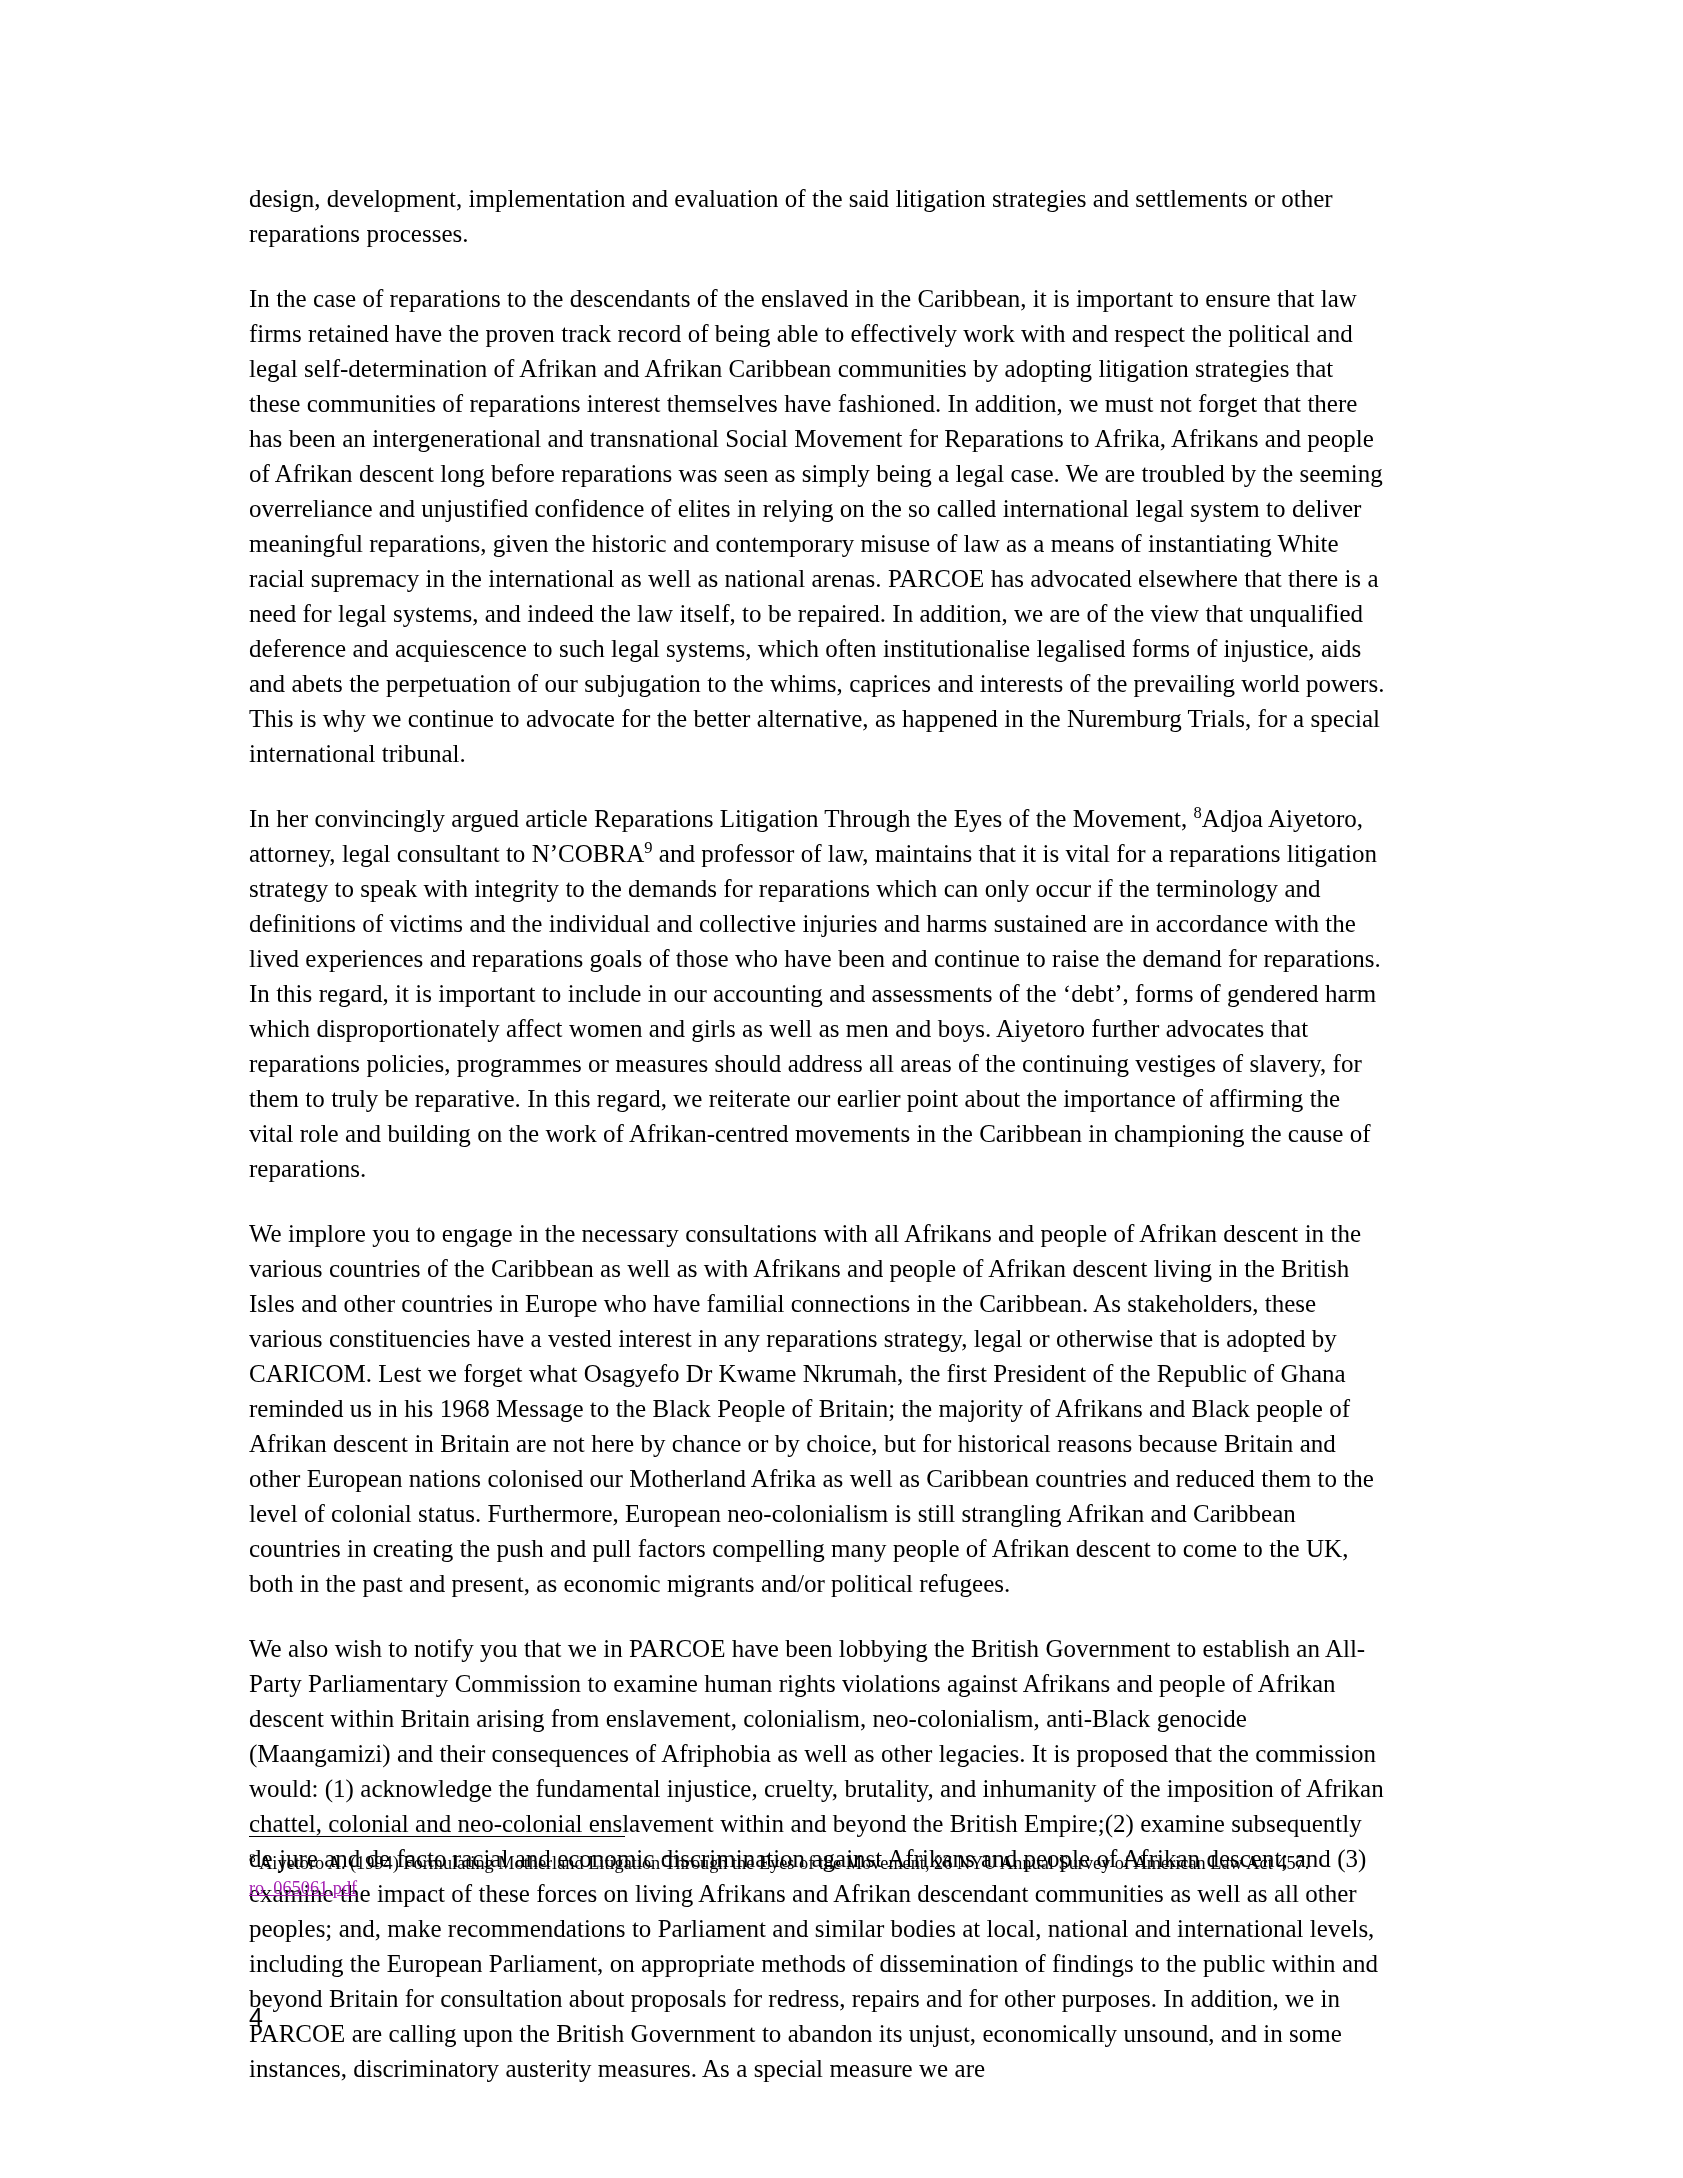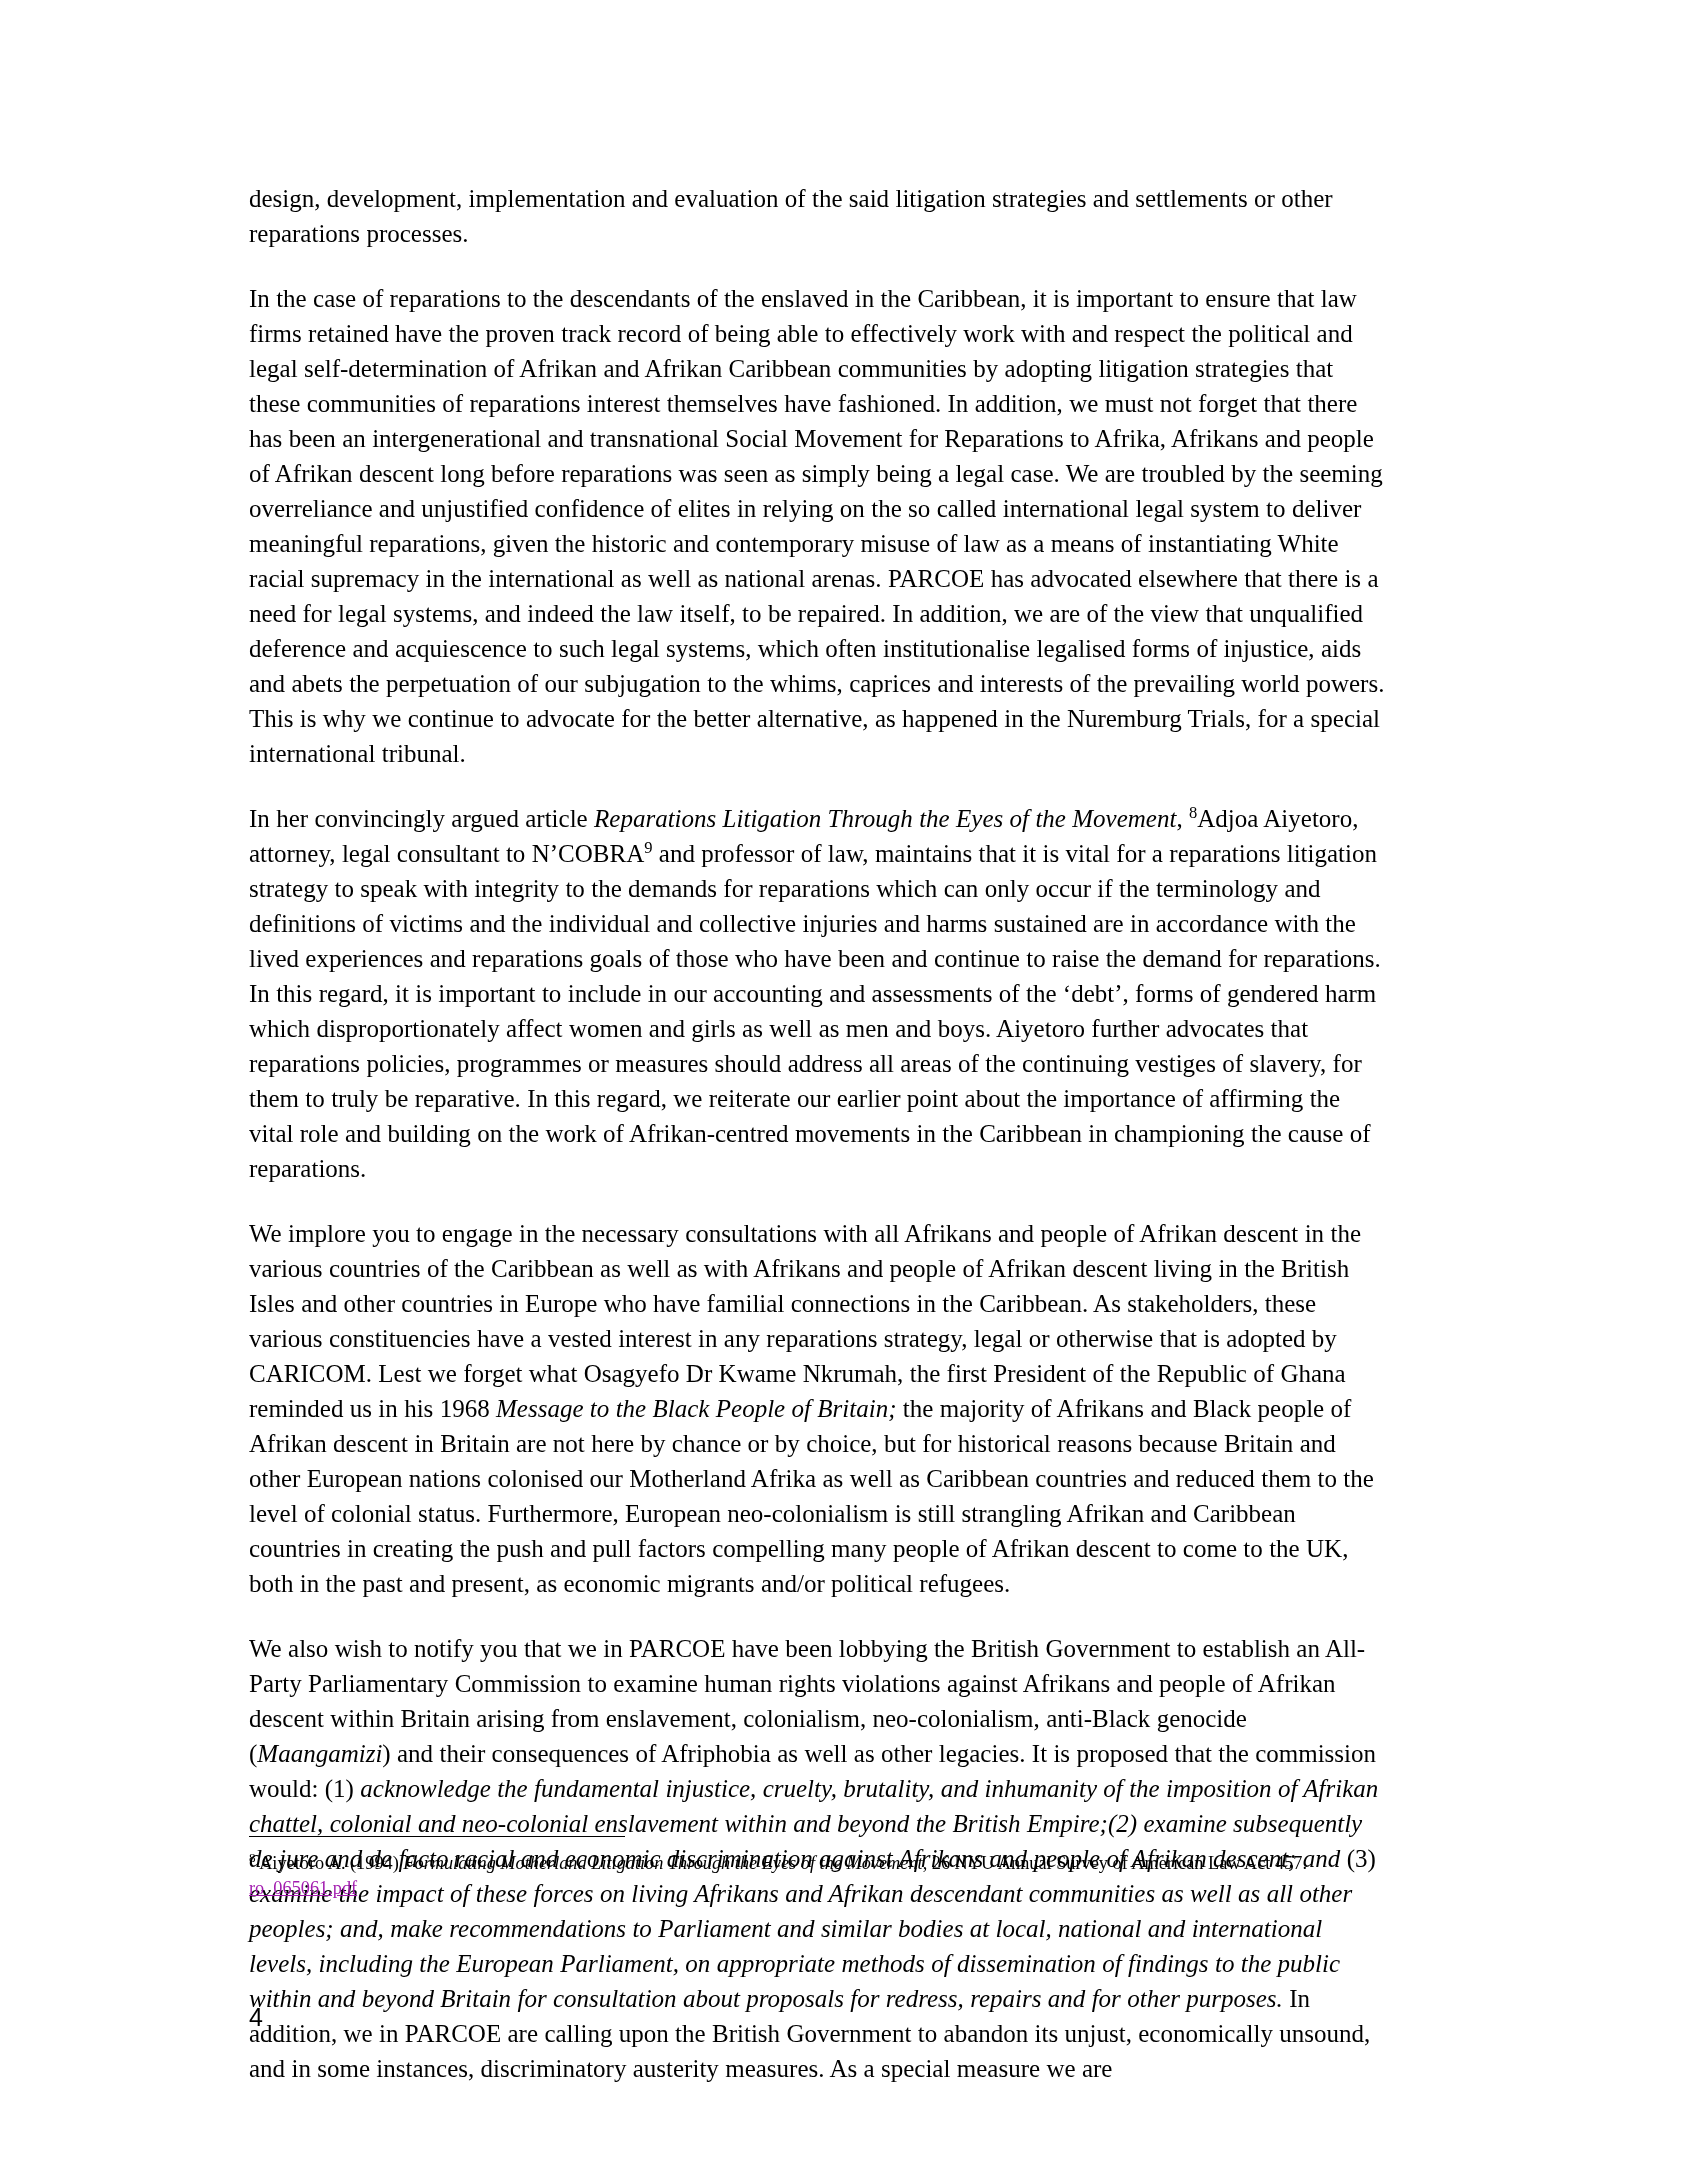--- a/index.html
+++ b/index.html
@@ -35,21 +35,20 @@
     font-size: 25px;
     line-height: 35px;
     text-align: left;
     text-justify: none;
     word-spacing: 0.1px;
   }
   p.para:last-child {
     margin-bottom: 12px;
   }
   .it {
-    font-style: italic;
   }
   sup.fn {
     font-size: 0.66em;
     vertical-align: super;
     line-height: 0;
   }
   
   .footnote-zone {
     position: absolute;
     left: 249px;

